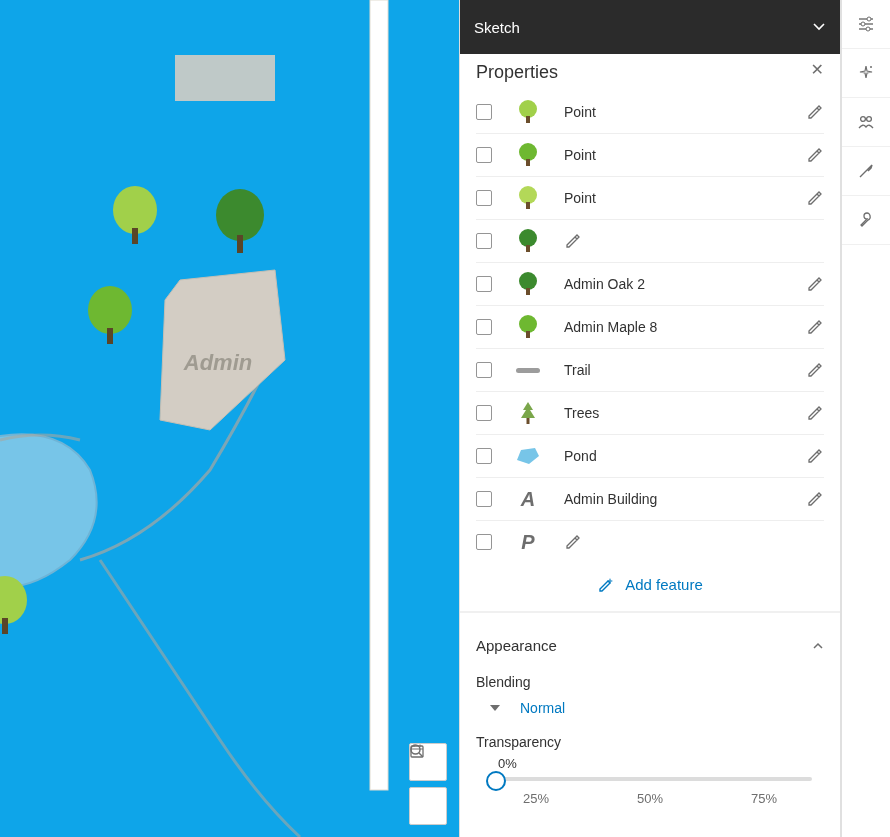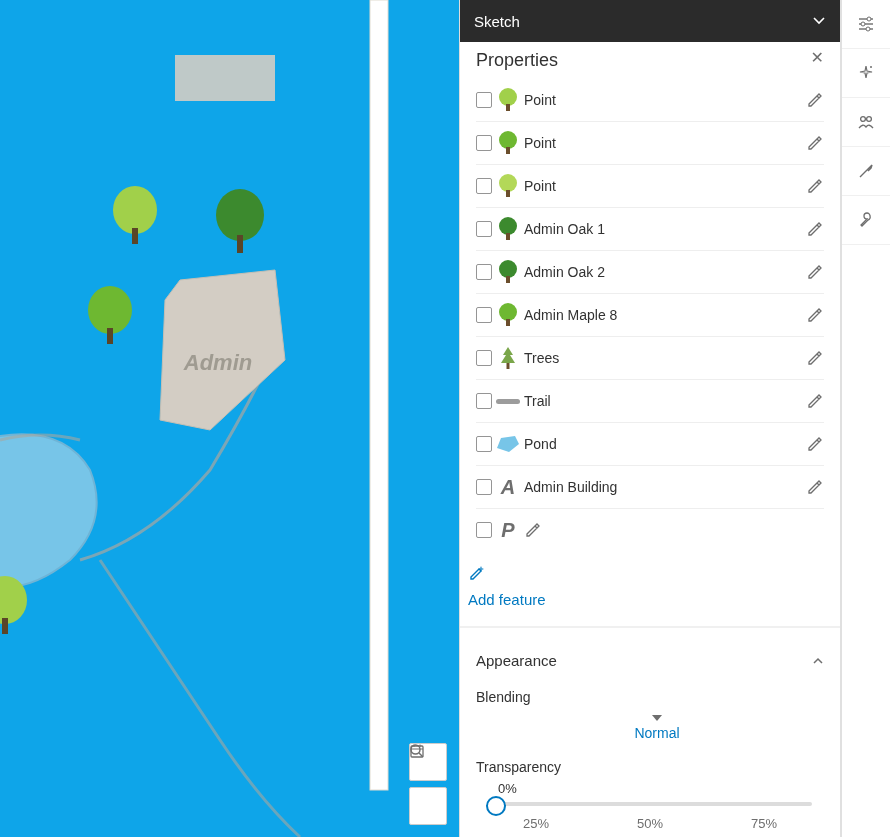--- a/index.html
+++ b/index.html
@@ -2,37 +2,37 @@
 <html><head>
 <meta charset="utf-8">
 <style>
 html,body{margin:0;padding:0;height:100%;font-family:"Segoe UI",Arial,sans-serif;font-size:14px;color:#323232;background:#f0ede6;}
 #root{display:flex;width:890px;height:837px;overflow:hidden;position:relative;}
 .map{flex:1;position:relative;background:#0ea5e9;border-right:1px solid #ddd;overflow:hidden;}
 .map svg{position:absolute;top:0;left:0;}
 .map-tools{position:absolute;right:12px;bottom:12px;display:flex;flex-direction:column;gap:6px;}
 .map-tool{width:36px;height:36px;background:#fff;border:1px solid #ccc;border-radius:2px;display:flex;align-items:center;justify-content:center;color:#6e6e6e;cursor:pointer;}
 .panel{width:380px;background:#fff;display:flex;flex-direction:column;border-right:1px solid #e0e0e0;overflow:hidden;position:relative;}
-.panel-header{background:#2b2b2b;color:#fff;display:flex;align-items:center;justify-content:space-between;padding:0 14px;height:42px;font-size:15px;}
+.panel-header{background:#2b2b2b;color:#fff;display:flex;align-items:center;justify-content:space-between;padding:0 14px;height:54px;font-size:15px;}
 .panel-body{flex:1;overflow-y:scroll;padding:0;}
 .section-title{padding:8px 16px 8px 16px;font-size:18px;color:#323232;display:flex;align-items:flex-start;justify-content:space-between;}
 .close-x{color:#6e6e6e;cursor:pointer;font-size:16px;line-height:1;}
 .feat-list{padding:0 16px;}
-.feat-row{display:flex;align-items:center;height:42px;border-bottom:1px solid #eee;gap:0;}
+.feat-row{display:flex;align-items:center;height:42px;border-bottom:1px solid #eee;gap:20px;}
 .feat-row:last-child{border-bottom:none;}
 .chk{width:14px;height:14px;border:1px solid #959595;border-radius:2px;flex-shrink:0;cursor:pointer;background:#fff;}
 .sym{width:32px;display:flex;align-items:center;justify-content:center;flex-shrink:0;}
 .lbl{flex:1;color:#323232;font-size:14px;}
 .edit{width:18px;height:18px;flex-shrink:0;cursor:pointer;color:#6e6e6e;}
-.add-feat{display:flex;justify-content:center;gap:10px;color:#0079c1;padding:12px 0 18px 8px;cursor:pointer;font-size:15px;flex-direction:column;}
+.add-feat{display:flex;align-items:center;justify-content:center;gap:10px;color:#0079c1;padding:12px 0 18px 0;cursor:pointer;font-size:15px;}
 .hr{height:2px;background:#f0f0f0;margin:0;}
 .appearance{padding:24px 16px 20px 16px;}
 .app-head{display:flex;align-items:center;justify-content:space-between;font-size:15px;color:#323232;margin-bottom:20px;cursor:pointer;}
 .sub-label{color:#323232;margin-bottom:6px;font-size:14px;}
-.blend{display:flex;align-items:center;gap:4px;padding:4px 0 18px 14px;color:#0079c1;cursor:pointer;flex-direction:column;}
+.blend{display:flex;align-items:center;gap:20px;padding:4px 0 18px 14px;color:#0079c1;cursor:pointer;}
 .tri{width:0;height:0;border-left:5px solid transparent;border-right:5px solid transparent;border-top:6px solid #6e6e6e;}
 .slider-wrap{padding:0 4px;}
 .slider-val{font-size:13px;color:#323232;margin:4px 0 2px 18px;}
 .slider-track{position:relative;height:4px;background:#dcdcdc;border-radius:2px;margin:6px 8px 0 8px;}
 .slider-thumb{position:absolute;top:-6px;width:16px;height:16px;border-radius:50%;background:#fff;border:2px solid #0079c1;left:-2px;cursor:pointer;}
 .slider-ticks{display:flex;justify-content:space-between;font-size:13px;color:#6e6e6e;margin:10px 8px 0 8px;padding:0 35px;}
 .rail{width:48px;background:#fff;display:flex;flex-direction:column;align-items:center;gap:0;border-left:1px solid #e0e0e0;}
 .rail-item{width:48px;height:48px;display:flex;align-items:center;justify-content:center;color:#6e6e6e;cursor:pointer;border-bottom:1px solid #f0f0f0;}
 
 .panel-body::-webkit-scrollbar{width:14px;}
@@ -149,21 +149,20 @@
               </svg></span>
           </div>
           <div class="feat-row">
             <span class="chk"></span>
             <span class="sym">
               <svg width="26" height="26" viewBox="0 0 26 26">
                 <ellipse cx="13" cy="10" rx="9" ry="9" fill="#3c8a2e"></ellipse>
                 <rect x="11" y="17" width="4" height="7" fill="#6b4e2c"></rect>
               </svg>
             </span>
-            <span class="lbl">Admin Oak 1</span>
             <span class="edit"><svg width="18" height="18" viewBox="0 0 18 18">
                 <path d="M3 13 L11 5 L13 7 L5 15 L3 15 Z M11 5 L13 3 L15 5 L13 7 Z" fill="none" stroke="#6e6e6e" stroke-width="1.3"></path>
               </svg></span>
           </div>
           <div class="feat-row">
             <span class="chk"></span>
             <span class="sym">
               <svg width="26" height="26" viewBox="0 0 26 26">
                 <ellipse cx="13" cy="10" rx="9" ry="9" fill="#3c8a2e"></ellipse>
                 <rect x="11" y="17" width="4" height="7" fill="#6b4e2c"></rect>
@@ -176,45 +175,45 @@
           </div>
           <div class="feat-row">
             <span class="chk"></span>
             <span class="sym">
               <svg width="26" height="26" viewBox="0 0 26 26">
                 <ellipse cx="13" cy="10" rx="9" ry="9" fill="#6eb831"></ellipse>
                 <rect x="11" y="17" width="4" height="7" fill="#6b4e2c"></rect>
               </svg>
             </span>
             <span class="lbl">Admin Maple 8</span>
+            <span class="edit"><svg width="18" height="18" viewBox="0 0 18 18">
+                <path d="M3 13 L11 5 L13 7 L5 15 L3 15 Z M11 5 L13 3 L15 5 L13 7 Z" fill="none" stroke="#6e6e6e" stroke-width="1.3"></path>
+              </svg></span>
+          </div>
+          <div class="feat-row">
+            <span class="chk"></span>
+            <span class="sym">
+              <svg width="28" height="12" viewBox="0 0 28 12">
+                <rect x="2" y="4" width="24" height="5" rx="2.5" fill="#9c9c9c"></rect>
+              </svg>
+            </span>
+            <span class="lbl">Trail</span>
             <span class="edit"><svg width="18" height="18" viewBox="0 0 18 18">
                 <path d="M3 13 L11 5 L13 7 L5 15 L3 15 Z M11 5 L13 3 L15 5 L13 7 Z" fill="none" stroke="#6e6e6e" stroke-width="1.3"></path>
               </svg></span>
           </div>
           <div class="feat-row">
             <span class="chk"></span>
             <span class="sym">
               <svg width="22" height="26" viewBox="0 0 22 26">
                 <path d="M11 2 L16 10 L13 10 L18 18 L4 18 L9 10 L6 10 Z" fill="#7aa64a"></path>
                 <rect x="9.5" y="18" width="3" height="6" fill="#6b4e2c"></rect>
               </svg>
             </span>
             <span class="lbl">Trees</span>
-            <span class="edit"><svg width="18" height="18" viewBox="0 0 18 18">
-                <path d="M3 13 L11 5 L13 7 L5 15 L3 15 Z M11 5 L13 3 L15 5 L13 7 Z" fill="none" stroke="#6e6e6e" stroke-width="1.3"></path>
-              </svg></span>
-          </div>
-          <div class="feat-row">
-            <span class="chk"></span>
-            <span class="sym">
-              <svg width="28" height="12" viewBox="0 0 28 12">
-                <rect x="2" y="4" width="24" height="5" rx="2.5" fill="#9c9c9c"></rect>
-              </svg>
-            </span>
-            <span class="lbl">Trail</span>
             <span class="edit"><svg width="18" height="18" viewBox="0 0 18 18">
                 <path d="M3 13 L11 5 L13 7 L5 15 L3 15 Z M11 5 L13 3 L15 5 L13 7 Z" fill="none" stroke="#6e6e6e" stroke-width="1.3"></path>
               </svg></span>
           </div>
           <div class="feat-row">
             <span class="chk"></span>
             <span class="sym">
               <svg width="26" height="20" viewBox="0 0 26 20">
                 <path d="M2 14 L6 4 L20 2 L24 10 L14 18 Z" fill="#77c5e8"></path>
               </svg>

